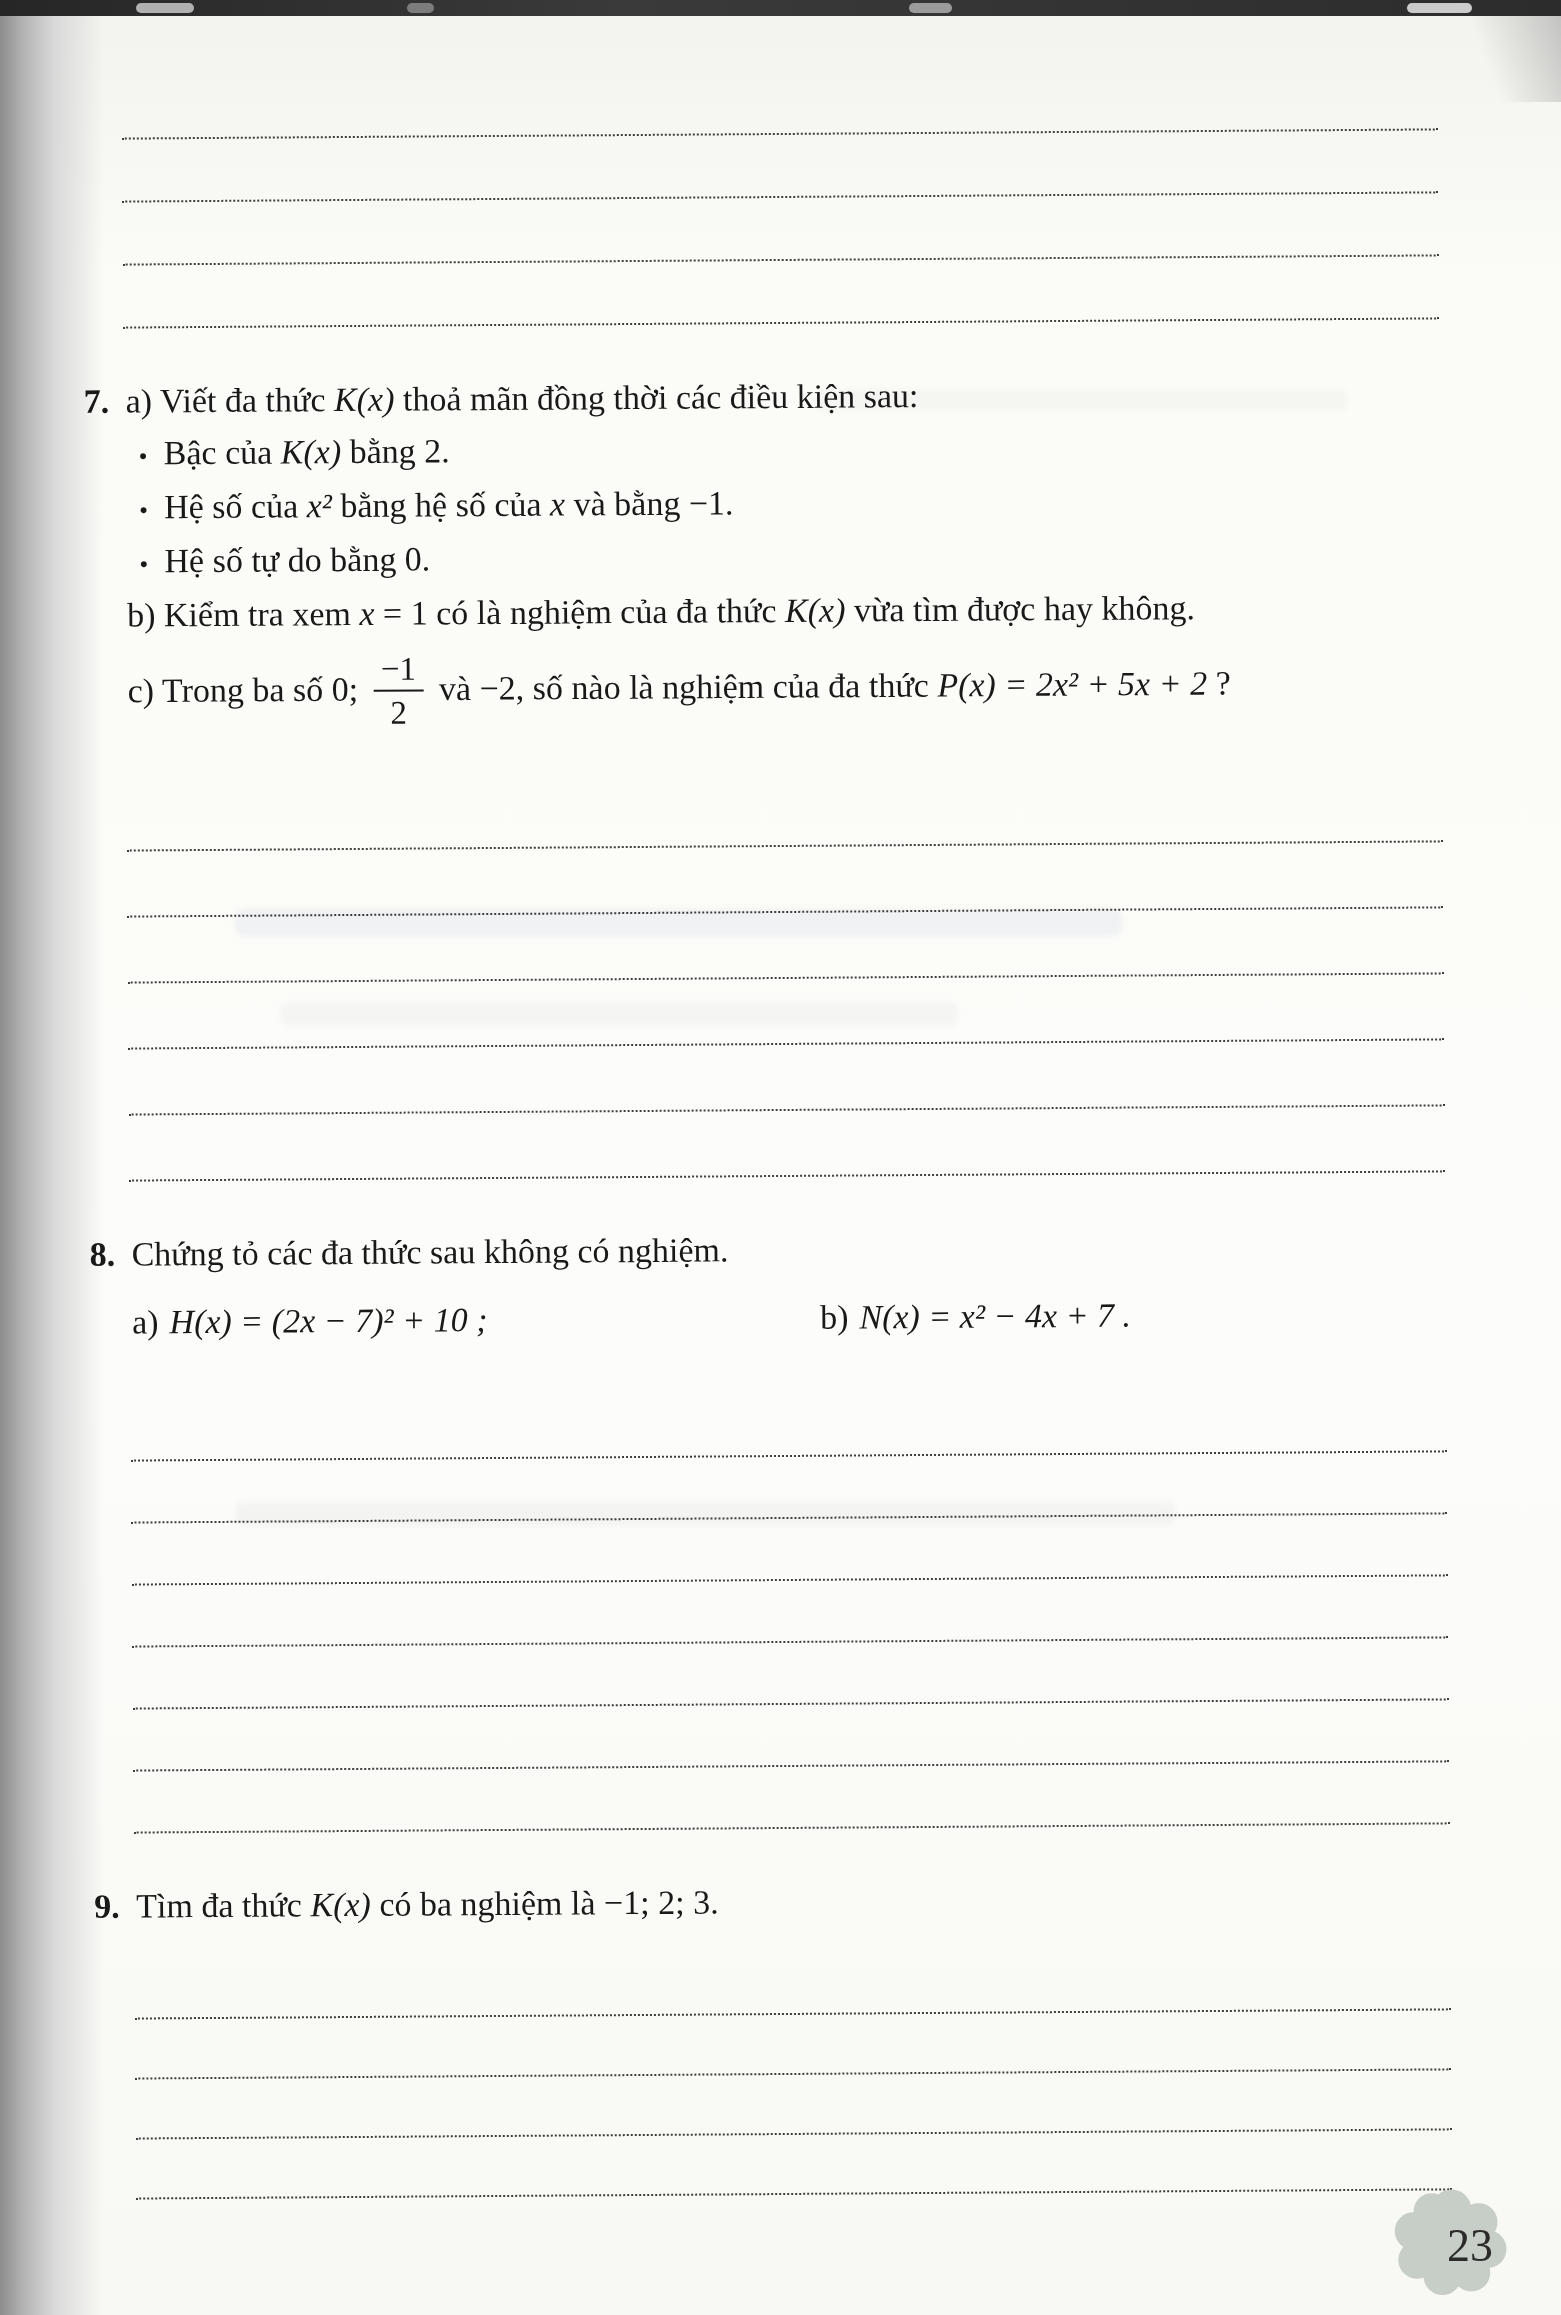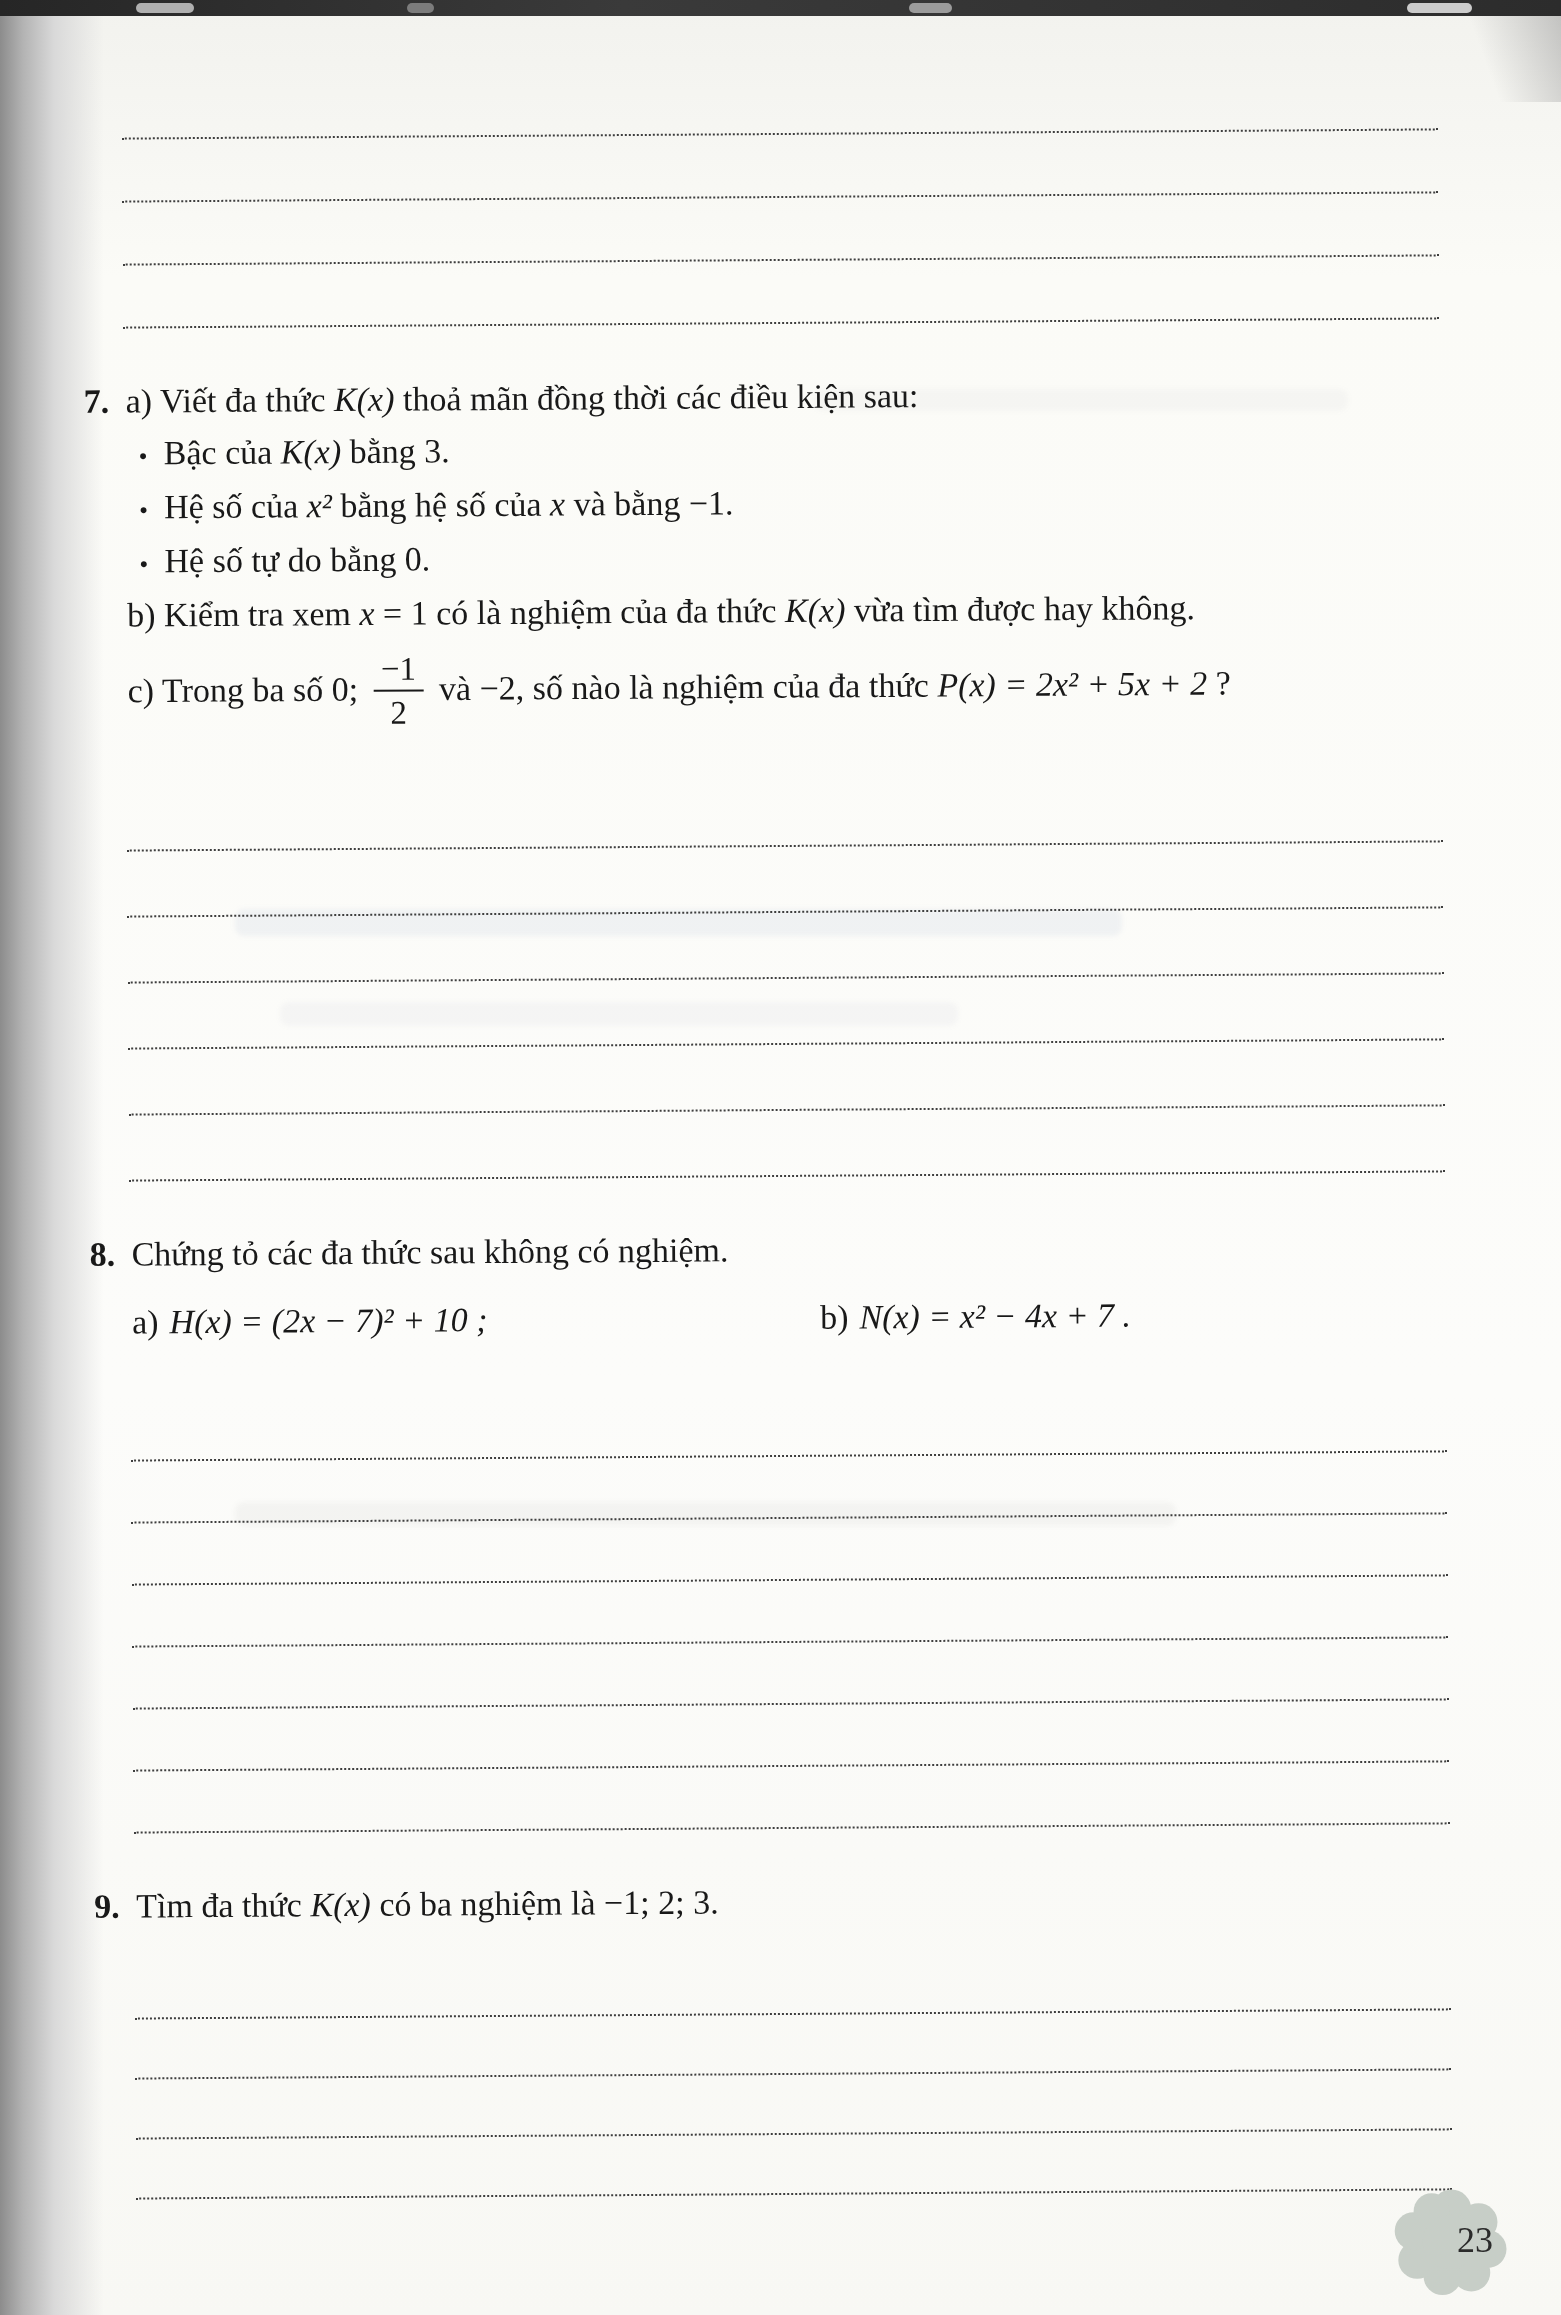--- a/index.html
+++ b/index.html
@@ -56,21 +56,21 @@
     vertical-align:middle; margin:5.4px 7.2px 9px; font-size:33px; line-height:1.12; }
   .frac .fnum { padding:0 7.2px 2.7px; border-bottom:2.7px solid #191919; }
   .frac .fden { padding-top:2.7px; }
   .formula-row { display:flex; margin-top:14.5px; line-height:54px; }
   .fcol-a { width:688px; }
   .fcol-b { flex:1; }
   .flabel { margin-right:11px; }
 
   .badge { position:absolute; right:50px; bottom:20px; width:119px; height:110px; z-index:4; }
   .badge svg { position:absolute; left:0; top:0; width:119px; height:110px; }
-  .pno { position:absolute; right:18px; top:33px; font-size:36px; color:#2b2b2b; }
+  .pno { position:absolute; right:18px; top:33px; font-size:46px; color:#2b2b2b; }
 </style>
 </head>
 <body>
 
 <div class="scan">
 
   <div class="top-band">
     <span class="spot s1"></span>
     <span class="spot s2"></span>
     <span class="spot s3"></span>
@@ -90,21 +90,21 @@
       <div class="ansline"></div>
       <div class="ansline"></div>
       <div class="ansline"></div>
     </div>
 
     <div class="problem">
       <div class="prow">
         <span class="pnum">7.</span>
         <div class="pbody">
           <div class="pline"><span>a) Viết đa thức </span><span class="mi">K(x)</span><span> thoả mãn đồng thời các điều kiện sau:</span></div>
-          <div class="pline bullet-line"><span class="bul">•</span><span>Bậc của </span><span class="mi">K(x)</span><span> bằng 3.</span></div>
+          <div class="pline bullet-line"><span class="bul">•</span><span>Bậc của </span><span class="mi">K(x)</span><span> bằng 2.</span></div>
           <div class="pline bullet-line"><span class="bul">•</span><span>Hệ số của </span><span class="mi">x²</span><span> bằng hệ số của </span><span class="mi">x</span><span> và bằng −1.</span></div>
           <div class="pline bullet-line"><span class="bul">•</span><span>Hệ số tự do bằng 0.</span></div>
           <div class="pline"><span>b) Kiểm tra xem </span><span class="mi">x</span><span> = 1 có là nghiệm của đa thức </span><span class="mi">K(x)</span><span> vừa tìm được hay không.</span></div>
           <div class="pline cline"><span>c) Trong ba số 0; </span><span class="frac">
                 <span class="fnum">−1</span>
                 <span class="fden">2</span>
               </span><span> và −2, số nào là nghiệm của đa thức </span><span class="mi">P(x) = 2x² + 5x + 2</span><span> ?</span></div>
         </div>
       </div>
     </div>

